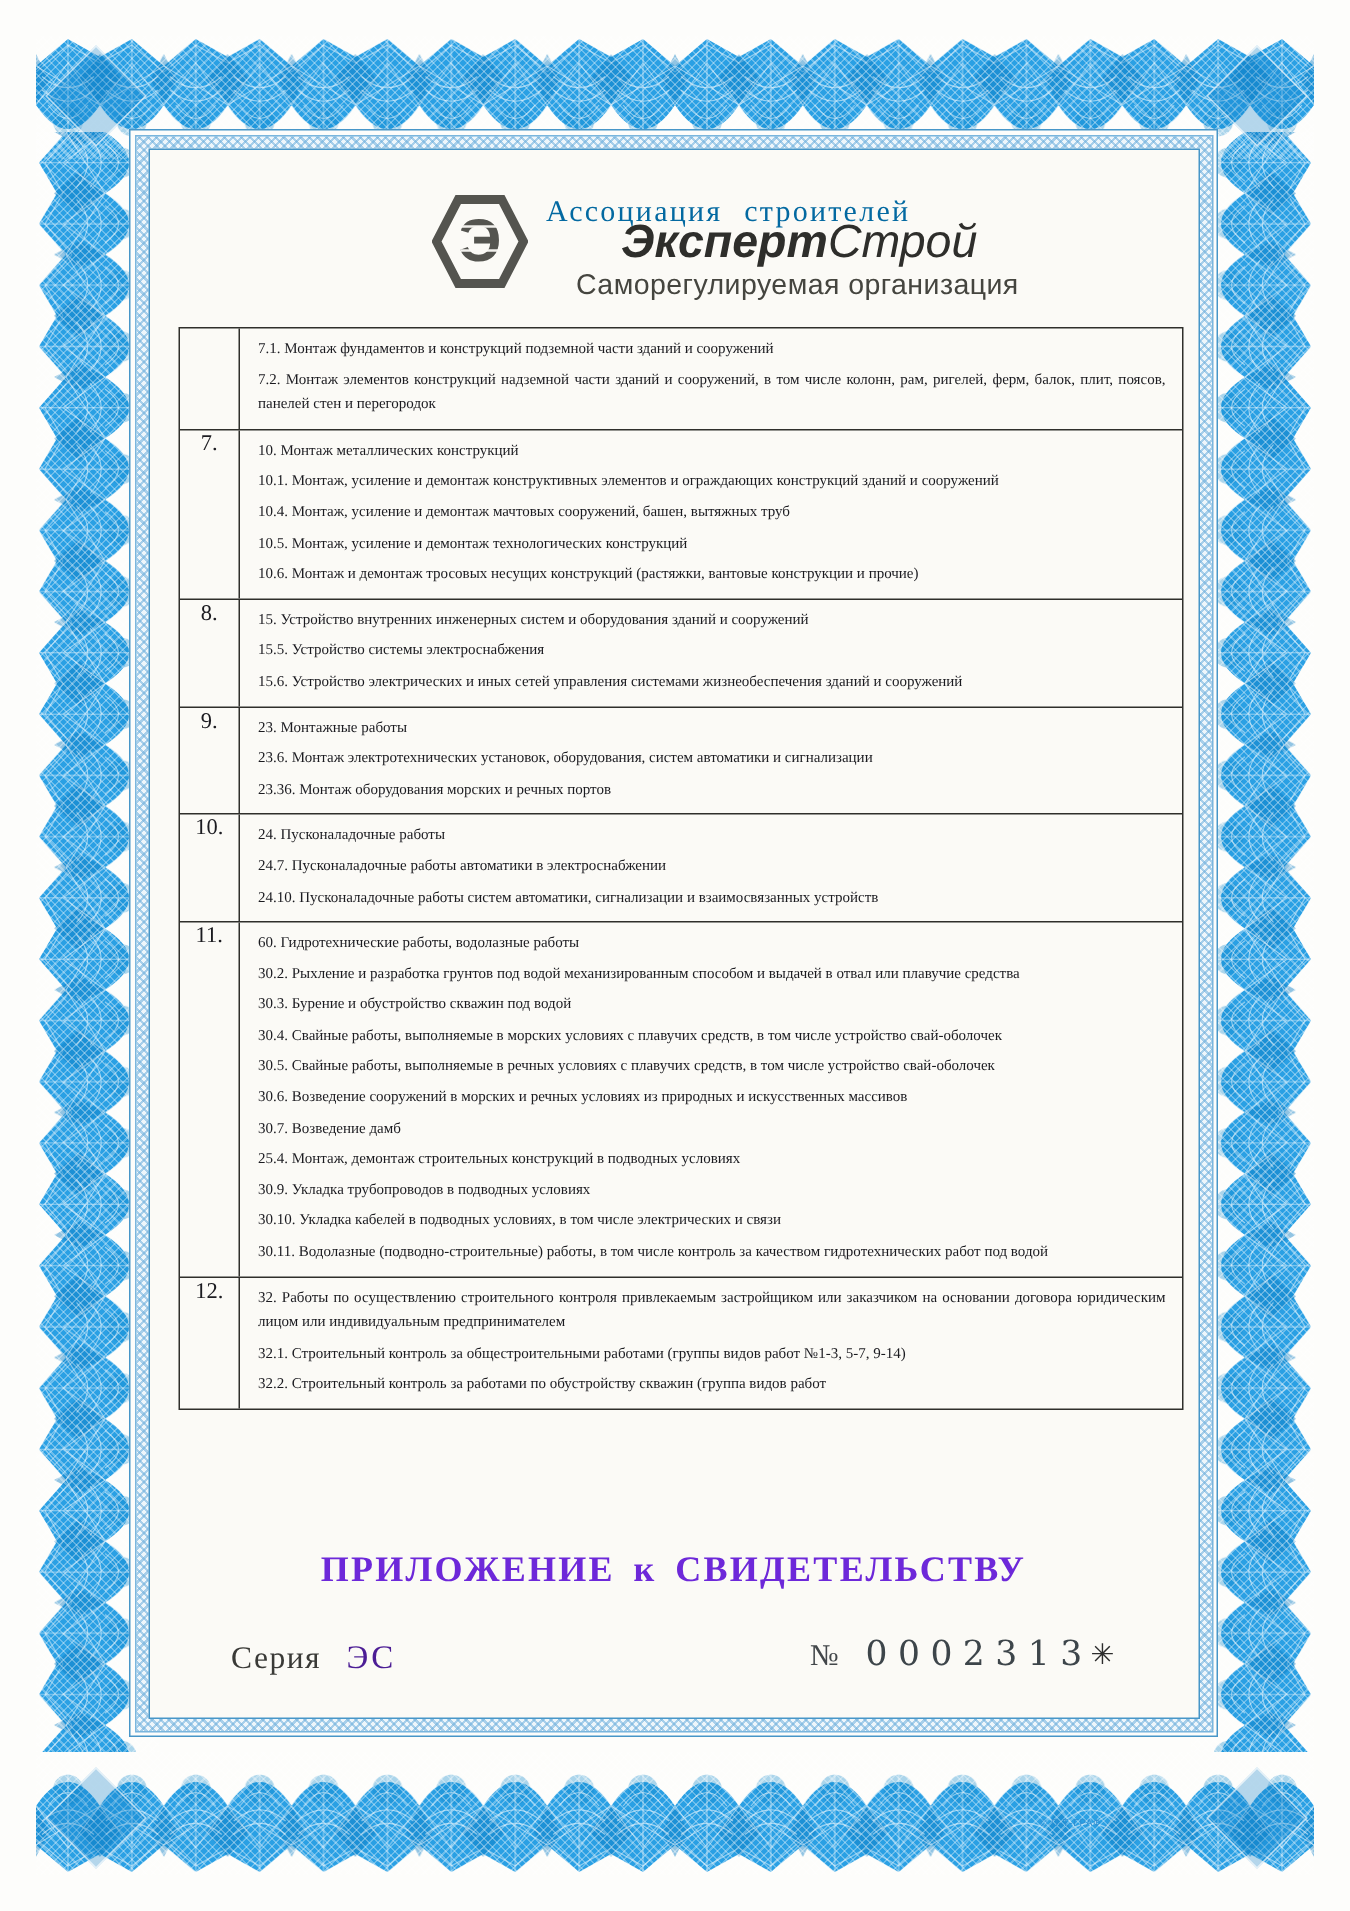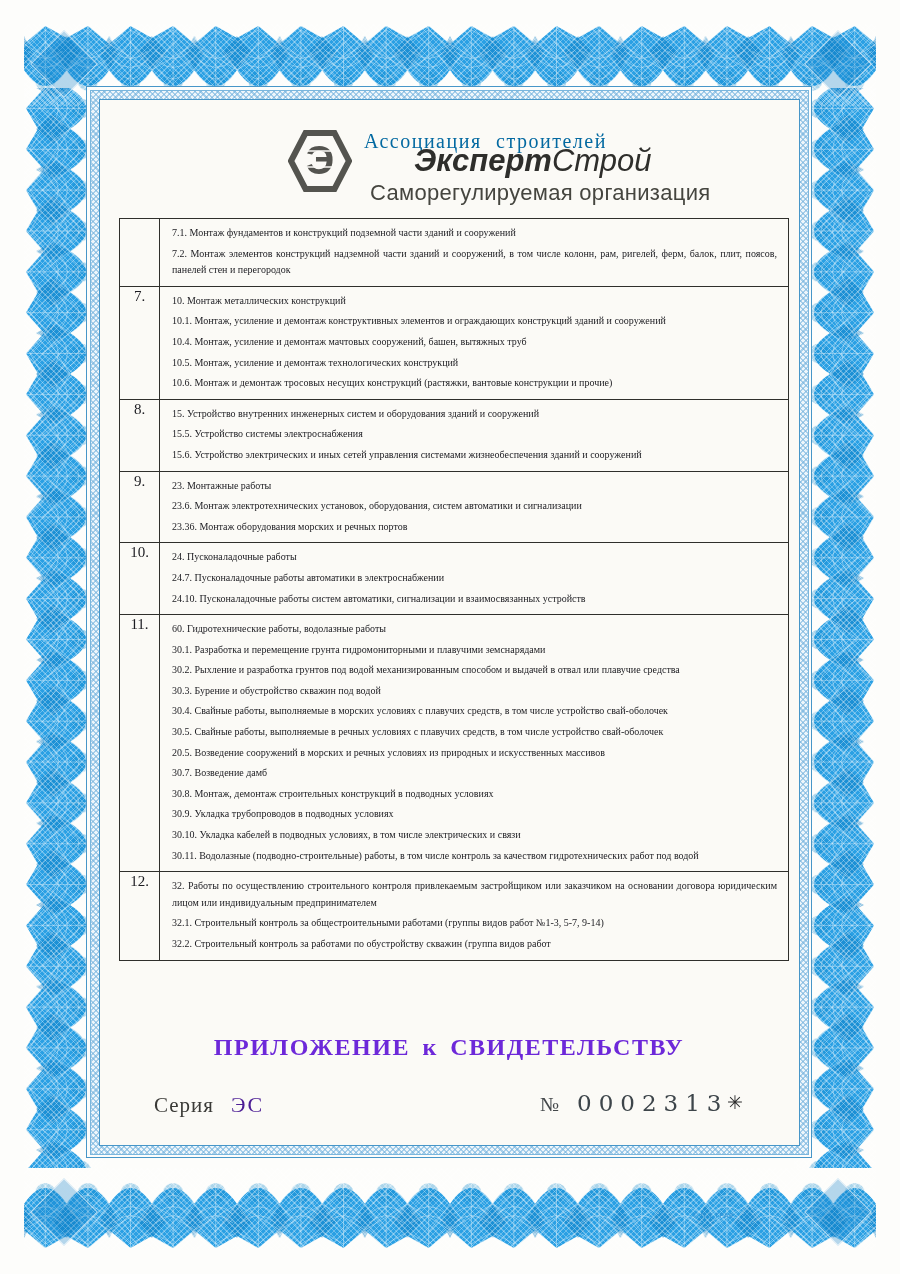--- a/index.html
+++ b/index.html
@@ -37,22 +37,22 @@
 
   .content{position:absolute;left:0;top:0;width:900px;height:1274px;}
 
   
   .logo{position:absolute;left:288px;top:127px;}
   .org-type{position:absolute;left:364px;top:130px;font-family:Liberation Serif, serif;
      font-size:20px;letter-spacing:1.5px;word-spacing:8px;color:#0369a1;}
   .org-name{position:absolute;left:374px;top:143px;font-family:"Liberation Sans",sans-serif;
      font-size:31px;font-style:italic;color:#2e2e2b;}
   .org-name .b{font-weight:bold;margin-left:40px;}
-  .org-sub{position:absolute;left:370px;top:180px;font-family:"Liberation Sans",sans-serif;
-     font-size:22px;letter-spacing:.3px;color:#45453f;}
+  .org-sub{position:absolute;left:384px;top:180px;font-family:"Liberation Sans",sans-serif;
+     font-size:19px;letter-spacing:.3px;color:#45453f;}
 
   
   .wtable{position:absolute;left:119px;top:218px;width:670px;box-sizing:border-box;
      border:1.2px solid #2f2f2b;}
   .trow{display:flex;}
   .trow + .trow{border-top:1.2px solid #2f2f2b;}
   .tnum{width:39px;flex:0 0 39px;border-right:1.2px solid #2f2f2b;text-align:center;
      padding-top:1px;font-size:15px;line-height:16.6px;}
   .titems{flex:1;padding:2px 7px 3px 8px;}
   .titems p{margin:4px;font-size:10px;line-height:16.6px;text-align:justify;}
@@ -214,28 +214,27 @@
               <p>24. Пусконаладочные работы</p>
               <p>24.7. Пусконаладочные работы автоматики в электроснабжении</p>
               <p>24.10. Пусконаладочные работы систем автоматики, сигнализации и взаимосвязанных устройств</p>
             </div>
       </div>
 
       <div class="trow">
         <div class="tnum">11.</div>
         <div class="titems">
               <p>60. Гидротехнические работы, водолазные работы</p>
-              <p>30.1. Разработка и перемещение грунта гидромониторными и плавучими земснарядами</p>
               <p>30.2. Рыхление и разработка грунтов под водой механизированным способом и выдачей в отвал или плавучие средства</p>
               <p>30.3. Бурение и обустройство скважин под водой</p>
               <p>30.4. Свайные работы, выполняемые в морских условиях с плавучих средств, в том числе устройство свай-оболочек</p>
               <p>30.5. Свайные работы, выполняемые в речных условиях с плавучих средств, в том числе устройство свай-оболочек</p>
-              <p>20.5. Возведение сооружений в морских и речных условиях из природных и искусственных массивов</p>
+              <p>30.6. Возведение сооружений в морских и речных условиях из природных и искусственных массивов</p>
               <p>30.7. Возведение дамб</p>
-              <p>30.8. Монтаж, демонтаж строительных конструкций в подводных условиях</p>
+              <p>25.4. Монтаж, демонтаж строительных конструкций в подводных условиях</p>
               <p>30.9. Укладка трубопроводов в подводных условиях</p>
               <p>30.10. Укладка кабелей в подводных условиях, в том числе электрических и связи</p>
               <p>30.11. Водолазные (подводно-строительные) работы, в том числе контроль за качеством гидротехнических работ под водой</p>
             </div>
       </div>
 
       <div class="trow">
         <div class="tnum">12.</div>
         <div class="titems">
               <p>32. Работы по осуществлению строительного контроля привлекаемым застройщиком или заказчиком на основании договора юридическим лицом или индивидуальным предпринимателем</p>

